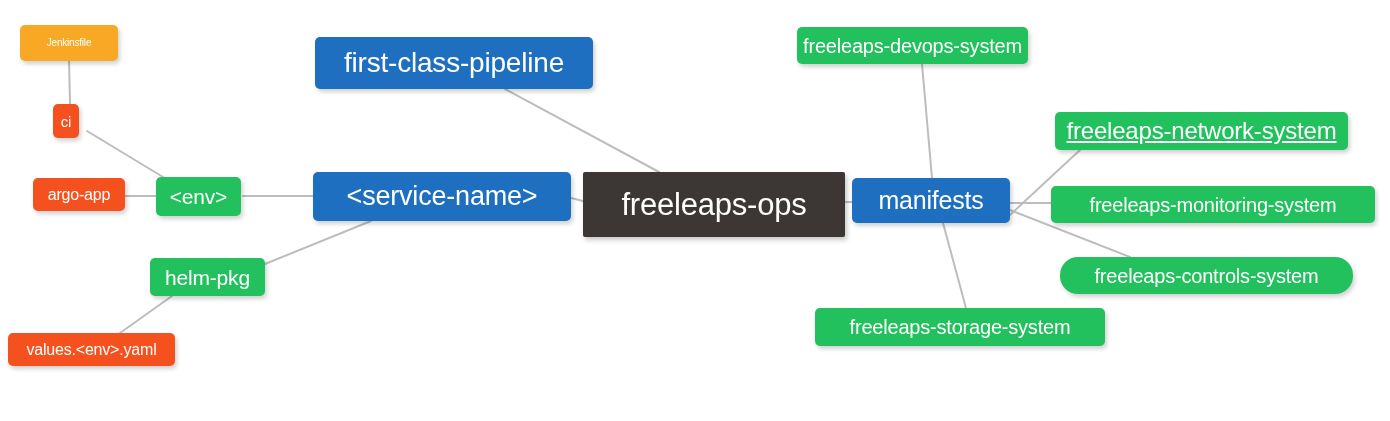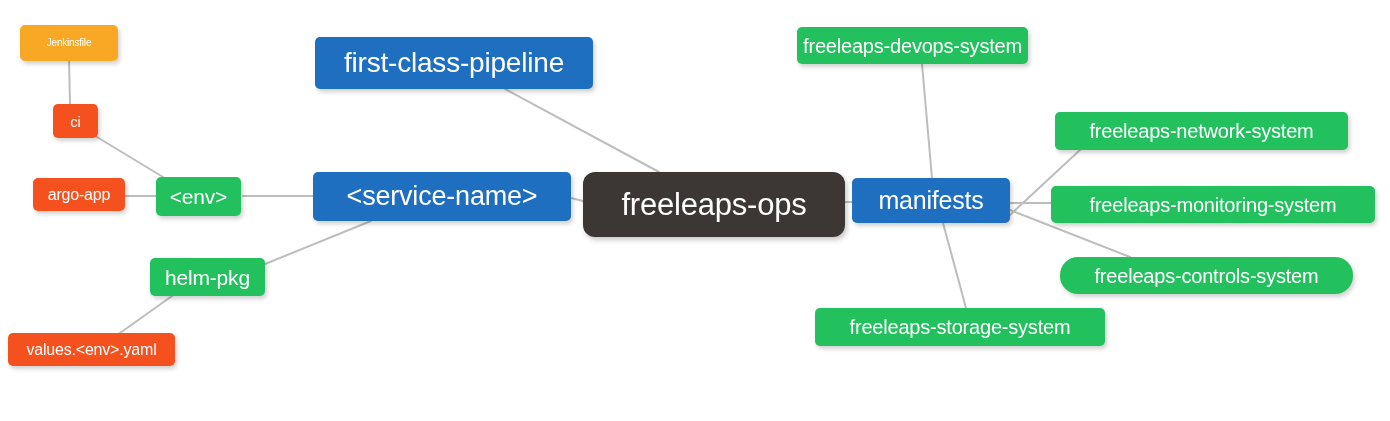--- a/index.html
+++ b/index.html
@@ -35,21 +35,21 @@
     justify-content: center;
     color: #ffffff;
     border-radius: 4px;
     white-space: nowrap;
     letter-spacing: -0.2px;
     box-shadow: 2px 3px 4px rgba(0,0,0,0.18);
     line-height: 1;
     padding: 0 10px;
   }
   .node.root {
-    border-radius: 12px;
+    border-radius: 2px;
     box-shadow: 2px 3px 5px rgba(0,0,0,0.22);
   }
   .node.sq { border-radius: 5px; }
 </style>
 </head>
 <body>
 
 <div id="canvas">
   <svg id="edges" viewBox="0 0 1390 421">
       <line x1="69" y1="58" x2="70" y2="104" stroke="#bdbdbd" stroke-width="2" stroke-linecap="round"></line>
@@ -64,21 +64,21 @@
       <line x1="932" y1="178" x2="922" y2="64" stroke="#bdbdbd" stroke-width="2" stroke-linecap="round"></line>
       <line x1="1010" y1="215" x2="1080" y2="150" stroke="#bdbdbd" stroke-width="2" stroke-linecap="round"></line>
       <line x1="1010" y1="203" x2="1051" y2="203" stroke="#bdbdbd" stroke-width="2" stroke-linecap="round"></line>
       <line x1="1010" y1="210" x2="1130" y2="257" stroke="#bdbdbd" stroke-width="2" stroke-linecap="round"></line>
       <line x1="943" y1="223" x2="966" y2="308" stroke="#bdbdbd" stroke-width="2" stroke-linecap="round"></line>
     </svg>
   <div id="node-layer">
       <div class="node sq" style="left: 20px; top: 25px; width: 98px; height: 36px; background: rgb(249, 168, 38); font-size: 10px;">
         <span>Jenkinsfile</span>
       </div>
-      <div class="node sq" style="left: 53px; top: 104px; width: 45px; height: 34px; background: rgb(244, 81, 30); font-size: 15px;">
+      <div class="node sq" style="left: 53px; top: 104px; width: 26px; height: 34px; background: rgb(244, 81, 30); font-size: 15px;">
         <span>ci</span>
       </div>
       <div class="node sq" style="left: 33px; top: 178px; width: 92px; height: 33px; background: rgb(244, 81, 30); font-size: 16px;">
         <span>argo-app</span>
       </div>
       <div class="node sq" style="left: 156px; top: 177px; width: 85px; height: 39px; background: rgb(34, 193, 94); font-size: 21px;">
         <span>&lt;env&gt;</span>
       </div>
       <div class="node sq" style="left: 150px; top: 258px; width: 115px; height: 38px; background: rgb(34, 193, 94); font-size: 21px;">
         <span>helm-pkg</span>
@@ -94,21 +94,21 @@
       </div>
       <div class="node root" style="left: 583px; top: 172px; width: 262px; height: 65px; background: rgb(60, 55, 52); font-size: 31px;">
         <span>freeleaps-ops</span>
       </div>
       <div class="node sq" style="left: 852px; top: 178px; width: 158px; height: 45px; background: rgb(31, 111, 192); font-size: 25px;">
         <span>manifests</span>
       </div>
       <div class="node sq" style="left: 797px; top: 27px; width: 231px; height: 37px; background: rgb(34, 193, 94); font-size: 20px;">
         <span>freeleaps-devops-system</span>
       </div>
-      <div class="node sq" style="left: 1055px; top: 112px; width: 293px; height: 38px; background: rgb(34, 193, 94); font-size: 20px;">
+      <div class="node sq" style="left: 1055px; top: 112px; width: 293px; height: 38px; background: rgb(34, 193, 94); font-size: 24px; text-decoration: underline;">
         <span>freeleaps-network-system</span>
       </div>
       <div class="node sq" style="left: 1051px; top: 186px; width: 324px; height: 37px; background: rgb(34, 193, 94); font-size: 20px;">
         <span>freeleaps-monitoring-system</span>
       </div>
       <div class="node sq" style="left: 1060px; top: 257px; width: 293px; height: 37px; background: rgb(34, 193, 94); font-size: 20px; border-radius: 18px;">
         <span>freeleaps-controls-system</span>
       </div>
       <div class="node sq" style="left: 815px; top: 308px; width: 290px; height: 38px; background: rgb(34, 193, 94); font-size: 20px;">
         <span>freeleaps-storage-system</span>

